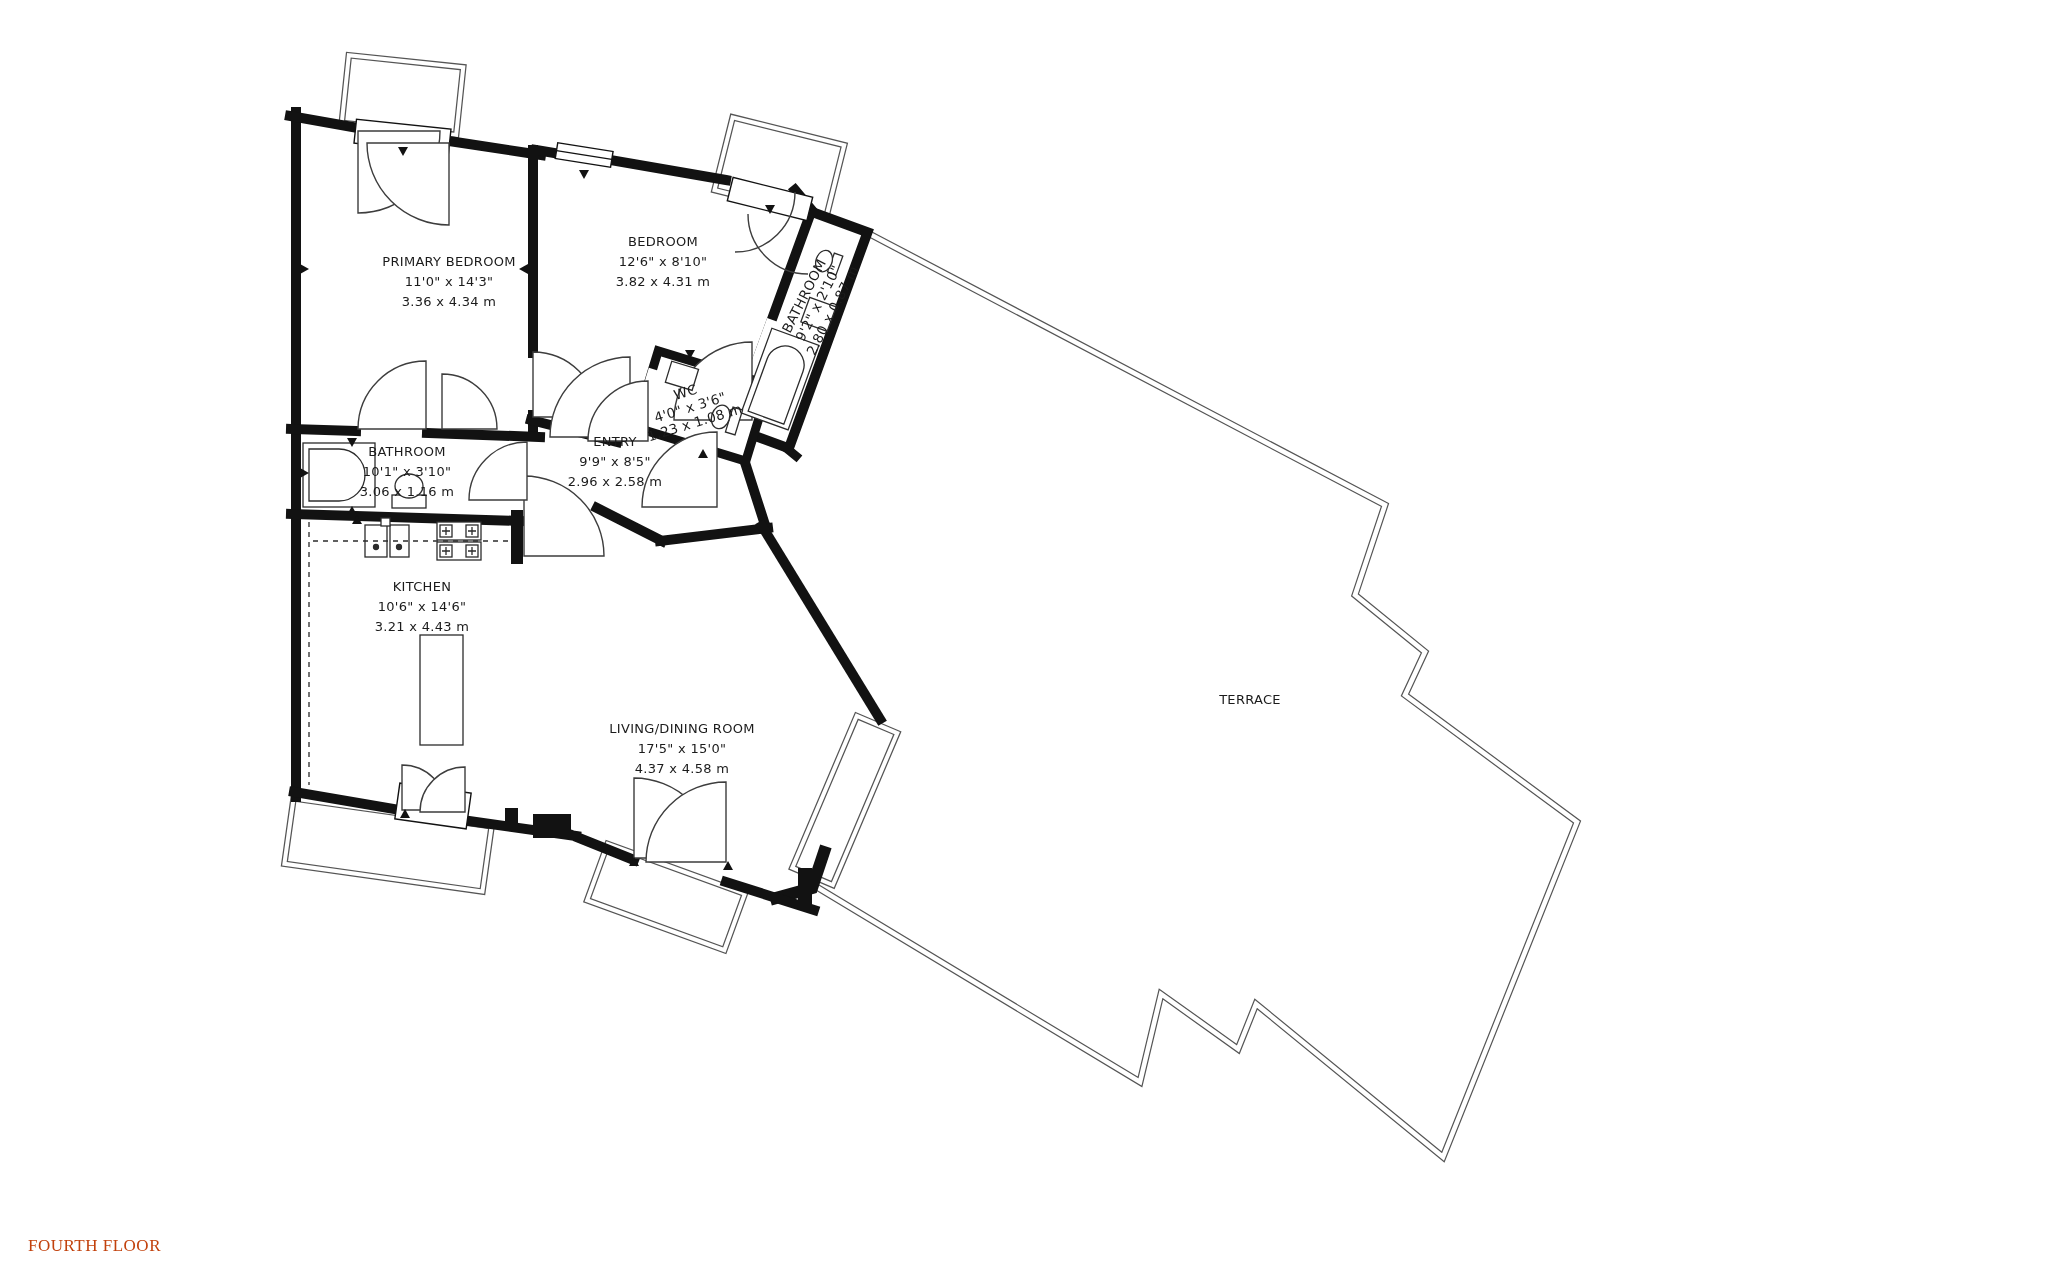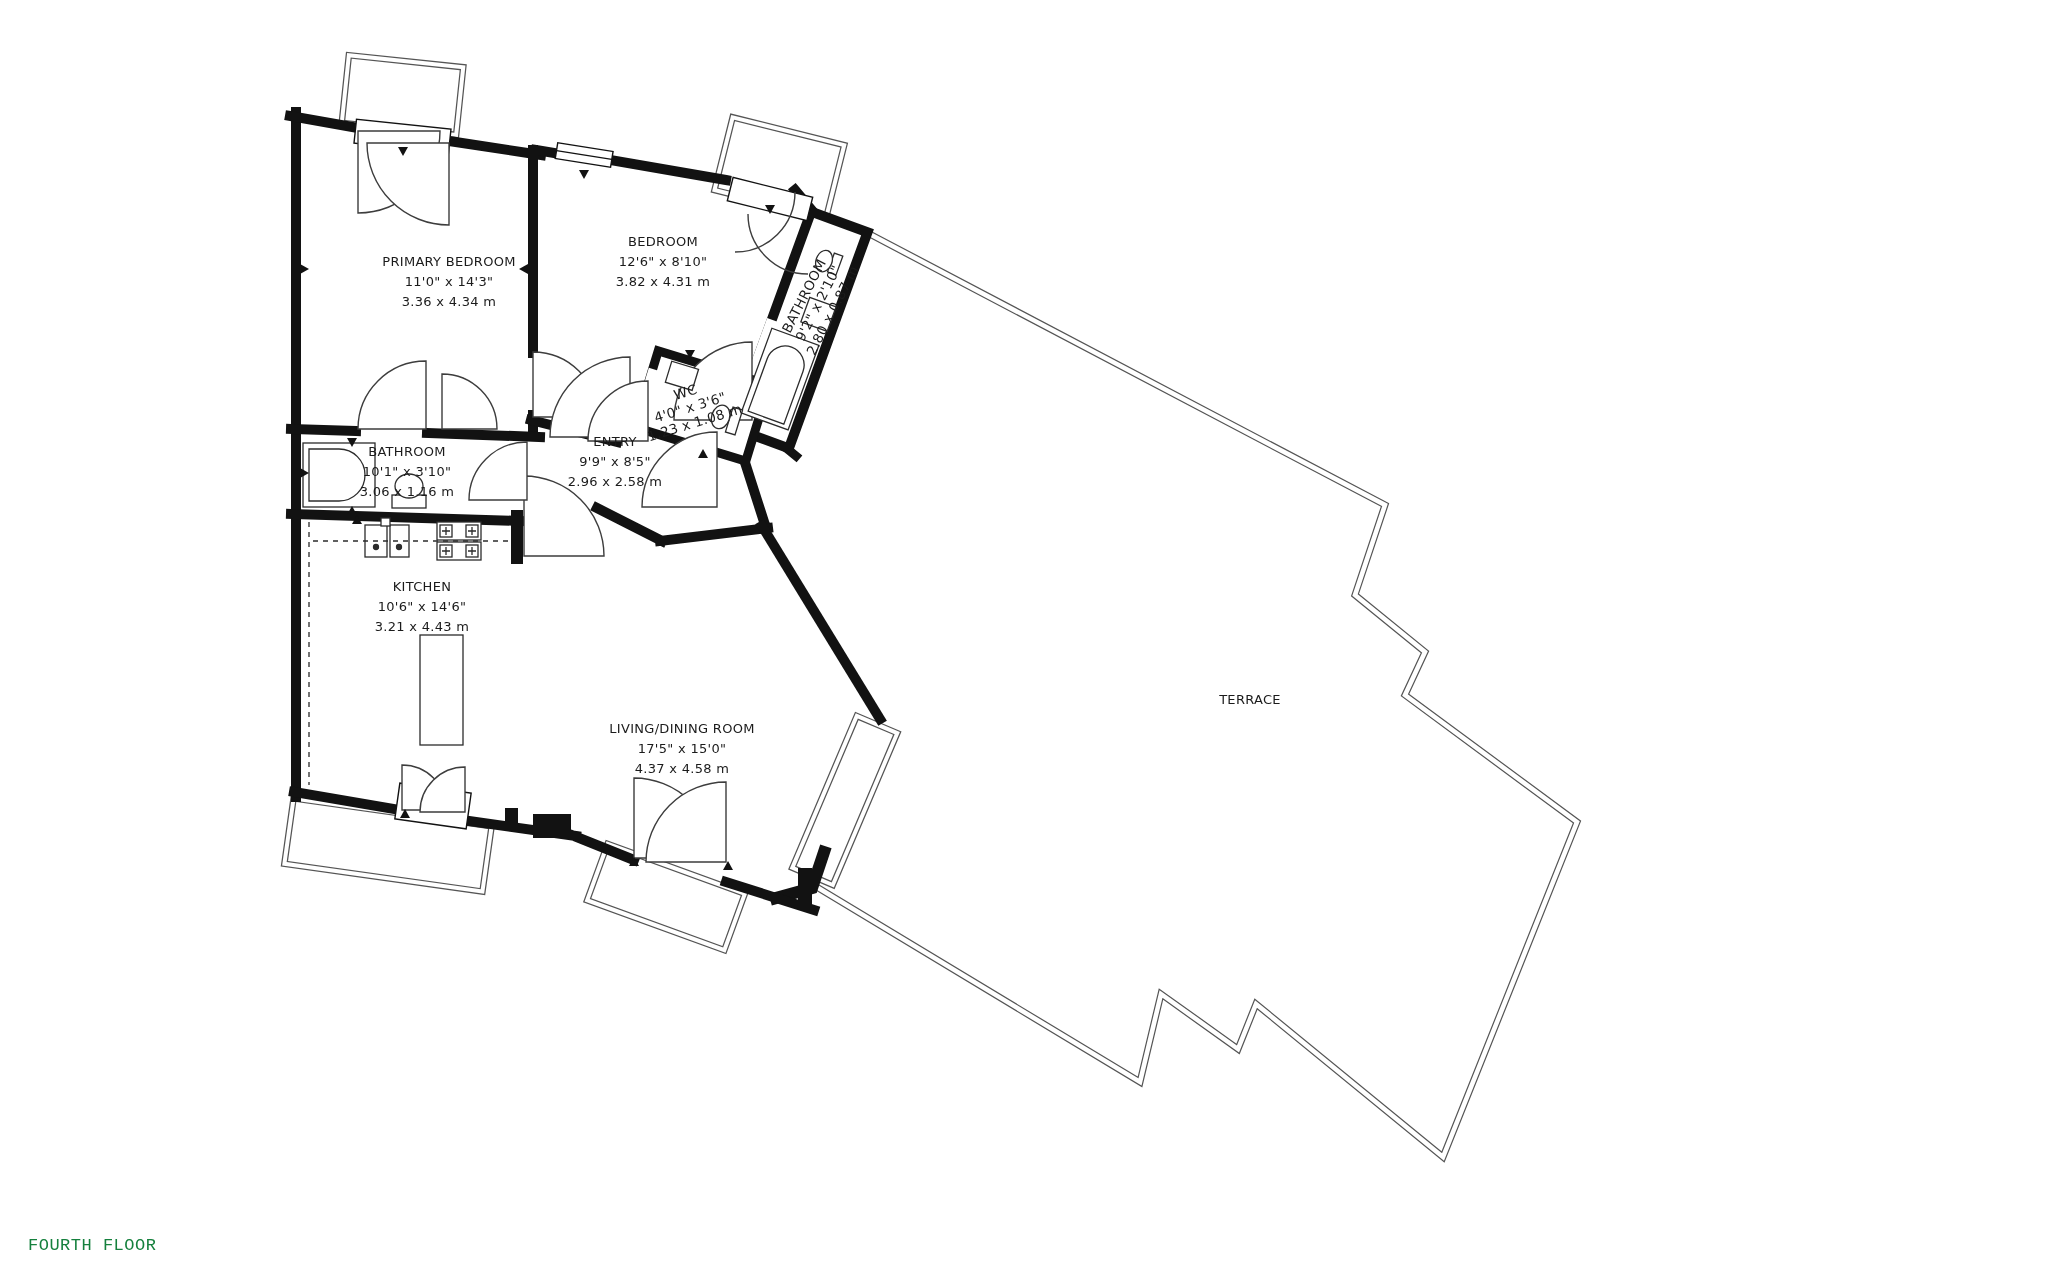--- a/index.html
+++ b/index.html
@@ -7,22 +7,22 @@
     font-family:"DejaVu Sans",sans-serif;}
   svg{position:absolute;left:0;top:0;}
   .room-label{position:absolute;transform:translate(-50%,-50%);text-align:center;
     font-size:13px;line-height:20px;color:#1b1b1b;white-space:nowrap;letter-spacing:.3px;}
   .room-label.small{font-size:13.5px;line-height:16px;}
   .rot-bath{transform:translate(-50%,-50%) rotate(-63deg);line-height:17px;}
   .rot-wc{transform:translate(-50%,-50%) rotate(-17deg);line-height:16px;}
   .footer-block{position:absolute;left:1023px;top:1183px;transform:translateX(-50%);
     text-align:center;font-family:"Liberation Sans",sans-serif;font-size:15px;line-height:18px;color:#2a2a2a;}
   .footer-block .muted{color:#b5b5b5;}
-  .floor-tag{position:absolute;left:28px;top:1236px;font-family:Liberation Mono, monospace;
-    font-size:17px;color:#15803d;letter-spacing:.5px;}
+  .floor-tag{position:absolute;left:28px;top:1236px;font-family:Liberation Serif, serif;
+    font-size:17px;color:#c2410c;letter-spacing:.5px;}
 </style>
 </head>
 <body>
 
 <div class="plan-canvas">
 
 <svg width="2048" height="1279" viewBox="0 0 2048 1279">
 
   <g>
     <path d="M862,230 L1385,505 L1355,595 L1425,652 L1405,695 L1577,822 L1443,1157 L1256,1004 L1238,1049 L1161,994 L1140,1082 L815,886" fill="none" stroke="#555" stroke-width="7"></path>

